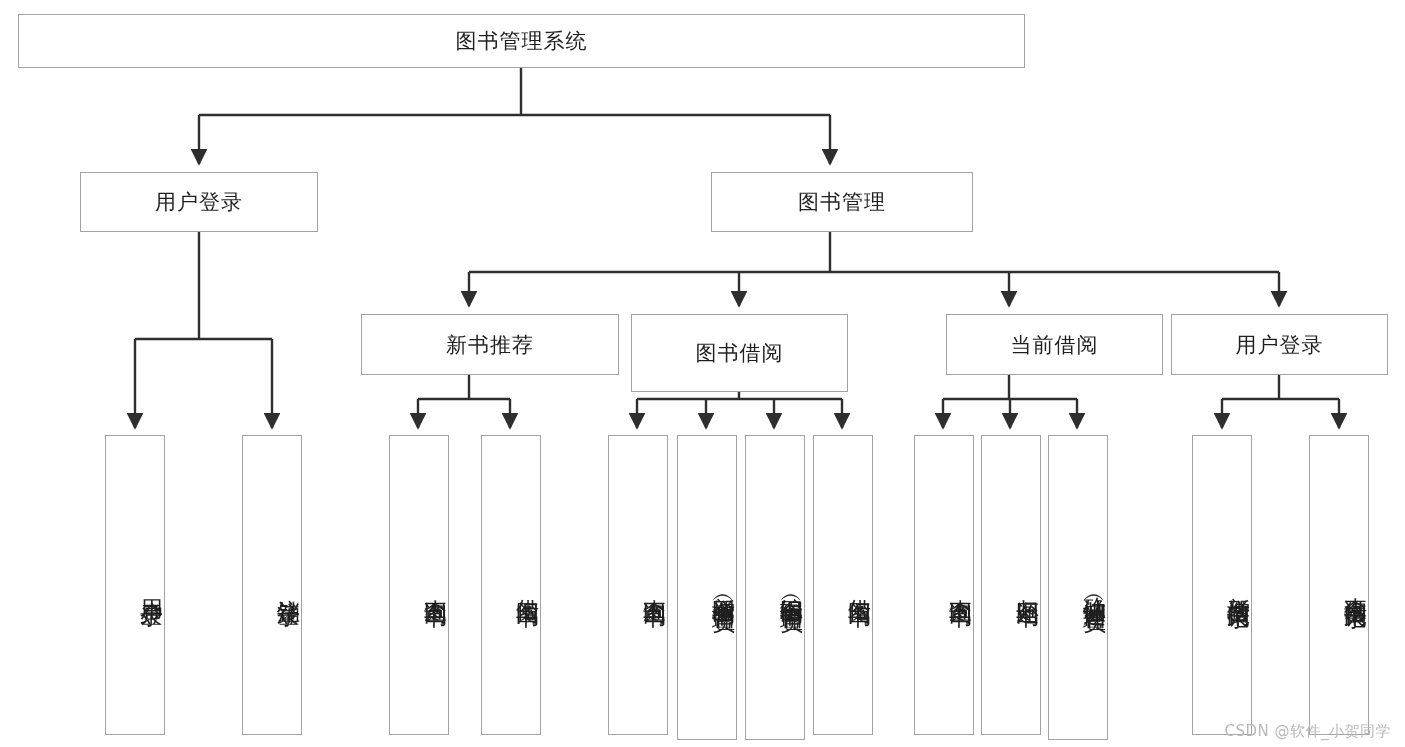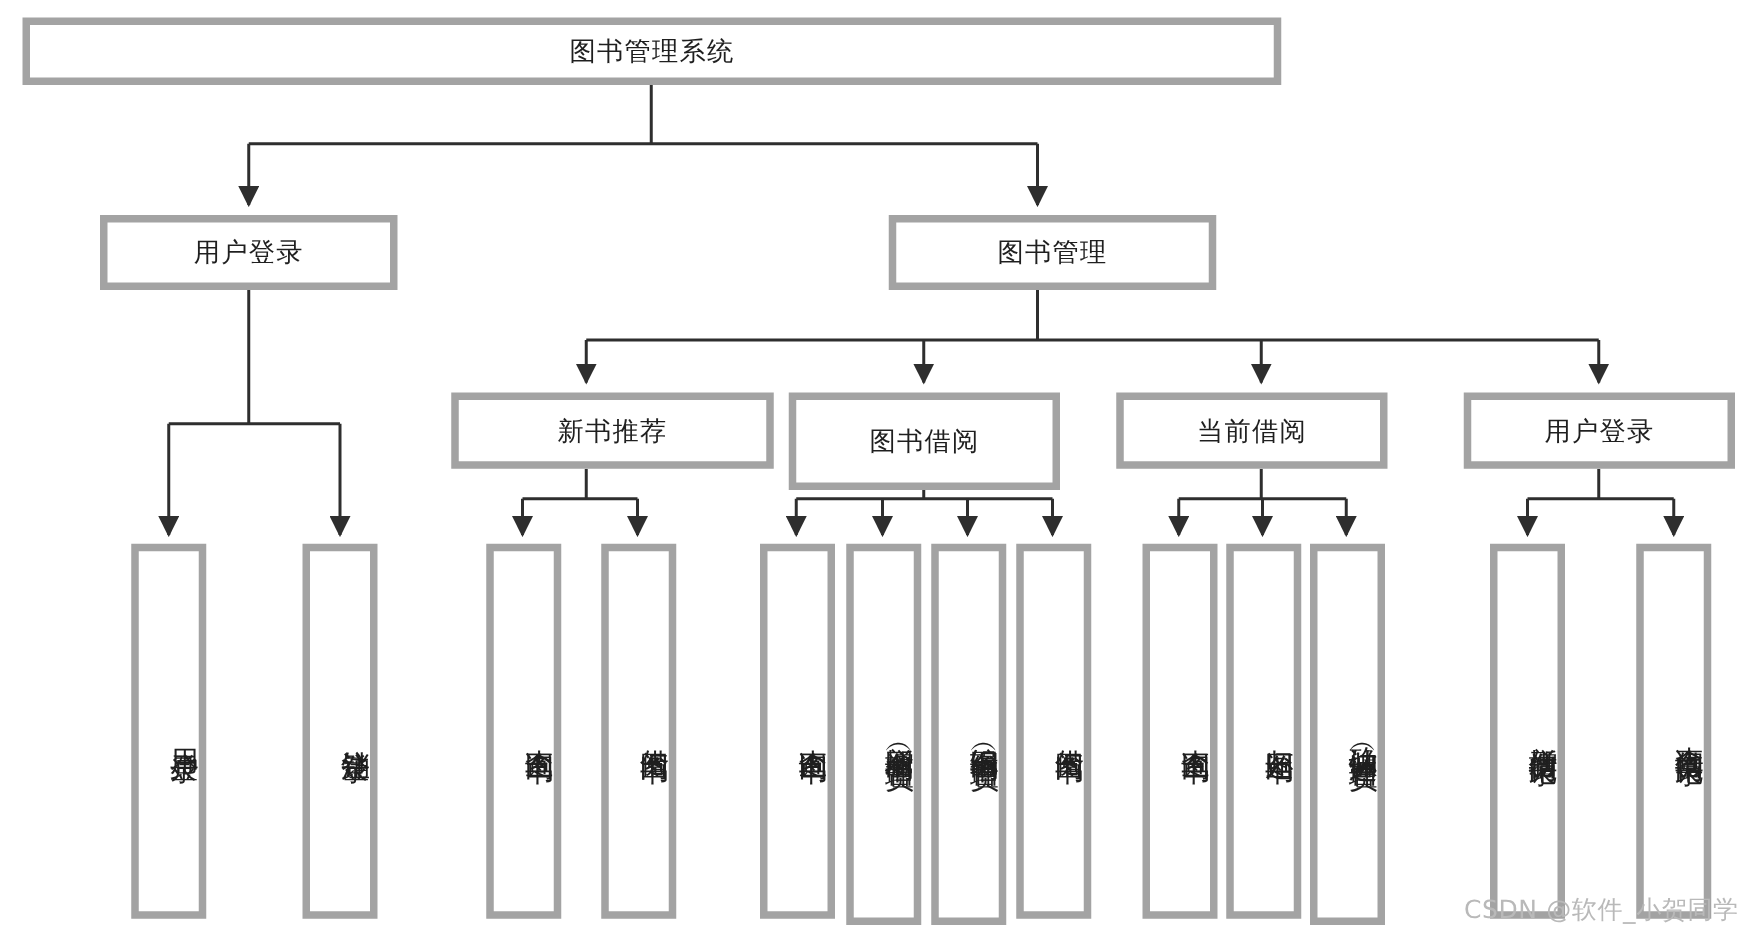--- a/index.html
+++ b/index.html
@@ -23,21 +23,21 @@
     position: absolute;
     left: 0;
     top: 0;
     width: 1405px;
     height: 747px;
     pointer-events: none;
   }
   .node {
     position: absolute;
     box-sizing: border-box;
-    border: 6px solid #a3a3a3;
+    border: 1px solid #a3a3a3;
     background: #ffffff;
     display: flex;
     align-items: center;
     justify-content: center;
     color: #1f1f1f;
   }
   .node.horiz {
     font-size: 21px;
     letter-spacing: 1px;
   }
@@ -59,21 +59,21 @@
     white-space: nowrap;
   }
   .node.horiz .lbl {
     display: block;
     white-space: nowrap;
   }
   .watermark {
     position: absolute;
     right: 14px;
     bottom: 6px;
-    font-size: 20px;
+    font-size: 15px;
     color: #b9b9b9;
     letter-spacing: 0.5px;
     white-space: nowrap;
     user-select: none;
   }
 </style>
 </head>
 <body>
 
 <div id="canvas">
@@ -138,21 +138,21 @@
   <div class="node horiz" style="left:711px; top:172px; width:262px; height:60px;">
     <span class="lbl">图书管理</span>
   </div>
 
   <div class="node horiz" style="left:361px; top:314px; width:258px; height:61px;">
     <span class="lbl">新书推荐</span>
   </div>
   <div class="node horiz" style="left:631px; top:314px; width:217px; height:78px;">
     <span class="lbl">图书借阅</span>
   </div>
-  <div class="node horiz" style="left:893px; top:314px; width:217px; height:61px;text-align:right;">
+  <div class="node horiz" style="left:946px; top:314px; width:217px; height:61px;text-align:right;">
     <span class="lbl">当前借阅</span>
   </div>
   <div class="node horiz" style="left:1171px; top:314px; width:217px; height:61px;">
     <span class="lbl">用户登录</span>
   </div>
 
   <div class="node vert" style="left:105px; top:435px; width:60px; height:300px;">
     <span class="lbl">用户登录</span>
   </div>
   <div class="node vert" style="left:242px; top:435px; width:60px; height:300px;">

